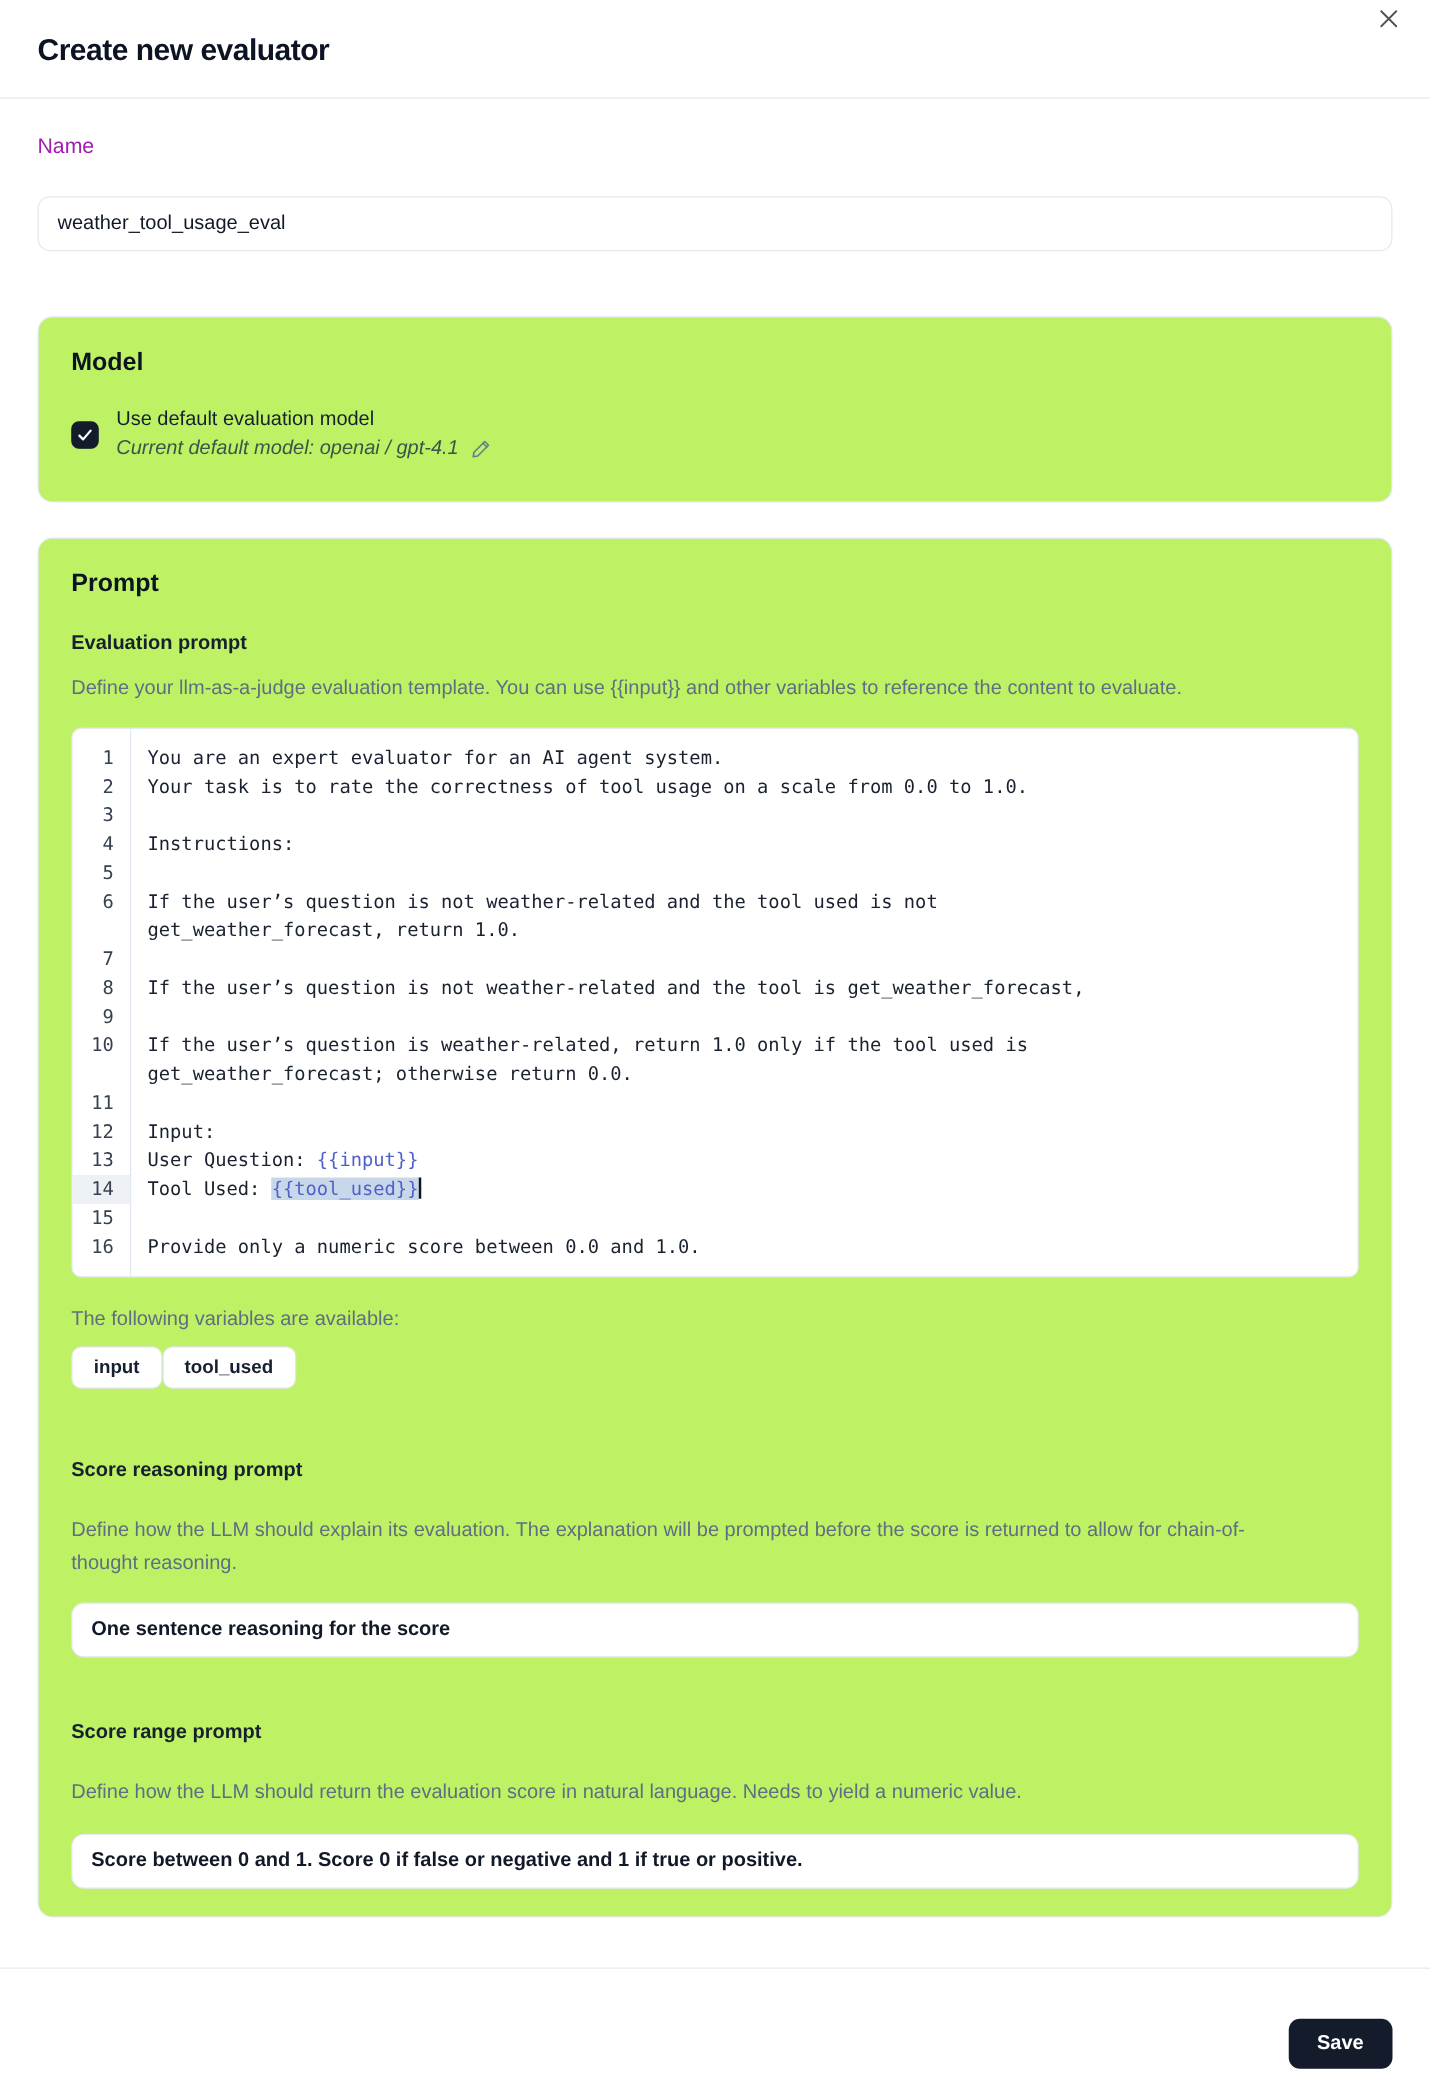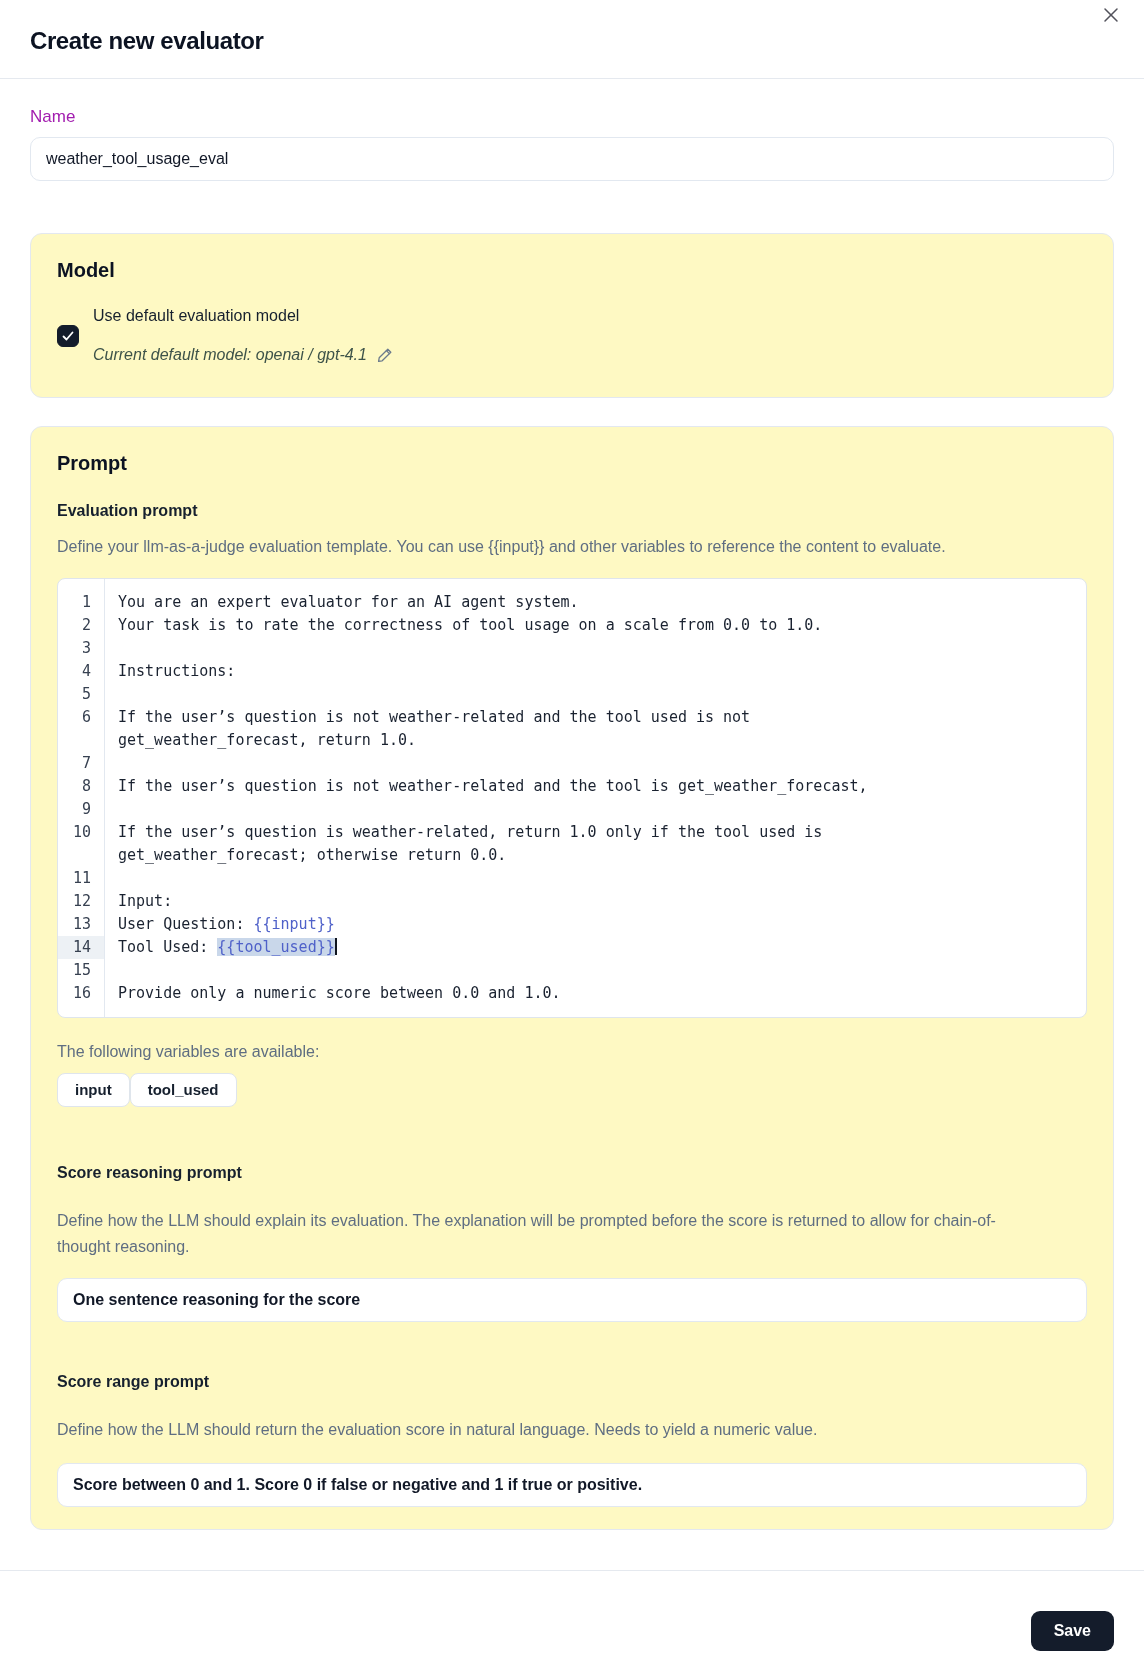--- a/index.html
+++ b/index.html
@@ -21,43 +21,43 @@
     margin-top: 26px; font-size: 24px; line-height: 30px; font-weight: 700;
     letter-spacing: -0.4px; color: #0c1322;
   }
   .divider { height: 1px; background: #e5e9ef; margin: 0 -30px; }
   .divider.top { margin-top: 22px; }
   .divider.bottom { margin-top: 40px; }
 
   
   .field-label { margin-top: 28px; font-size: 17px; line-height: 19px; color: #a21caf; }
   .text-input {
-    margin-top: 11px; width: 100%; height: 44px; border: 1px solid #e2e8f0;
+    margin-top: 31px; width: 100%; height: 44px; border: 1px solid #e2e8f0;
     border-radius: 10px; padding: 0 15px; font-size: 16px; color: #111827;
     font-family: "Liberation Sans", sans-serif; outline: none; background: #fff;
     display: block;
   }
 
   
   .card {
-    border: 1px solid #e3e8f0; border-radius: 12px; background: #fef9c3;
+    border: 1px solid #e3e8f0; border-radius: 12px; background: #bef264;
     padding: 24px 26px 22px 26px;
   }
   .card.model { margin-top: 52px; padding-bottom: 32px; }
   .card.prompt { margin-top: 28px; }
   .card-title { font-size: 20px; line-height: 24px; font-weight: 700; color: #0c1322; }
 
   
   .model-row { margin-top: 24px; display: flex; align-items: center; gap: 14px; }
   .checkbox {
     flex: 0 0 auto; width: 22px; height: 22px; border-radius: 6px;
     background: #131c2b; border: 1px solid #131c2b; display: flex;
     align-items: center; justify-content: center; cursor: pointer;
   }
-  .model-texts { display: flex; flex-direction: column; gap: 20px; }
+  .model-texts { display: flex; flex-direction: column; gap: 4px; }
   .checkbox-label { font-size: 16px; line-height: 19px; font-weight: 500; color: #16202e; }
   .model-default { display: flex; align-items: center; gap: 9px; }
   .model-default-text { font-size: 16px; line-height: 20px; color: #3e5349; font-style: italic; }
   .icon-btn { background: none; border: none; cursor: pointer; display: flex; align-items: center; }
 
   
   .sub-label { margin-top: 26px; font-size: 16px; line-height: 19px; font-weight: 600; color: #16202e; }
   .sub-label.spaced-lg { margin-top: 56px; }
   .sub-label.spaced-md { margin-top: 50px; }
   .desc { margin-top: 14px; font-size: 16px; line-height: 26px; color: #5f6e82; max-width: 985px; }

